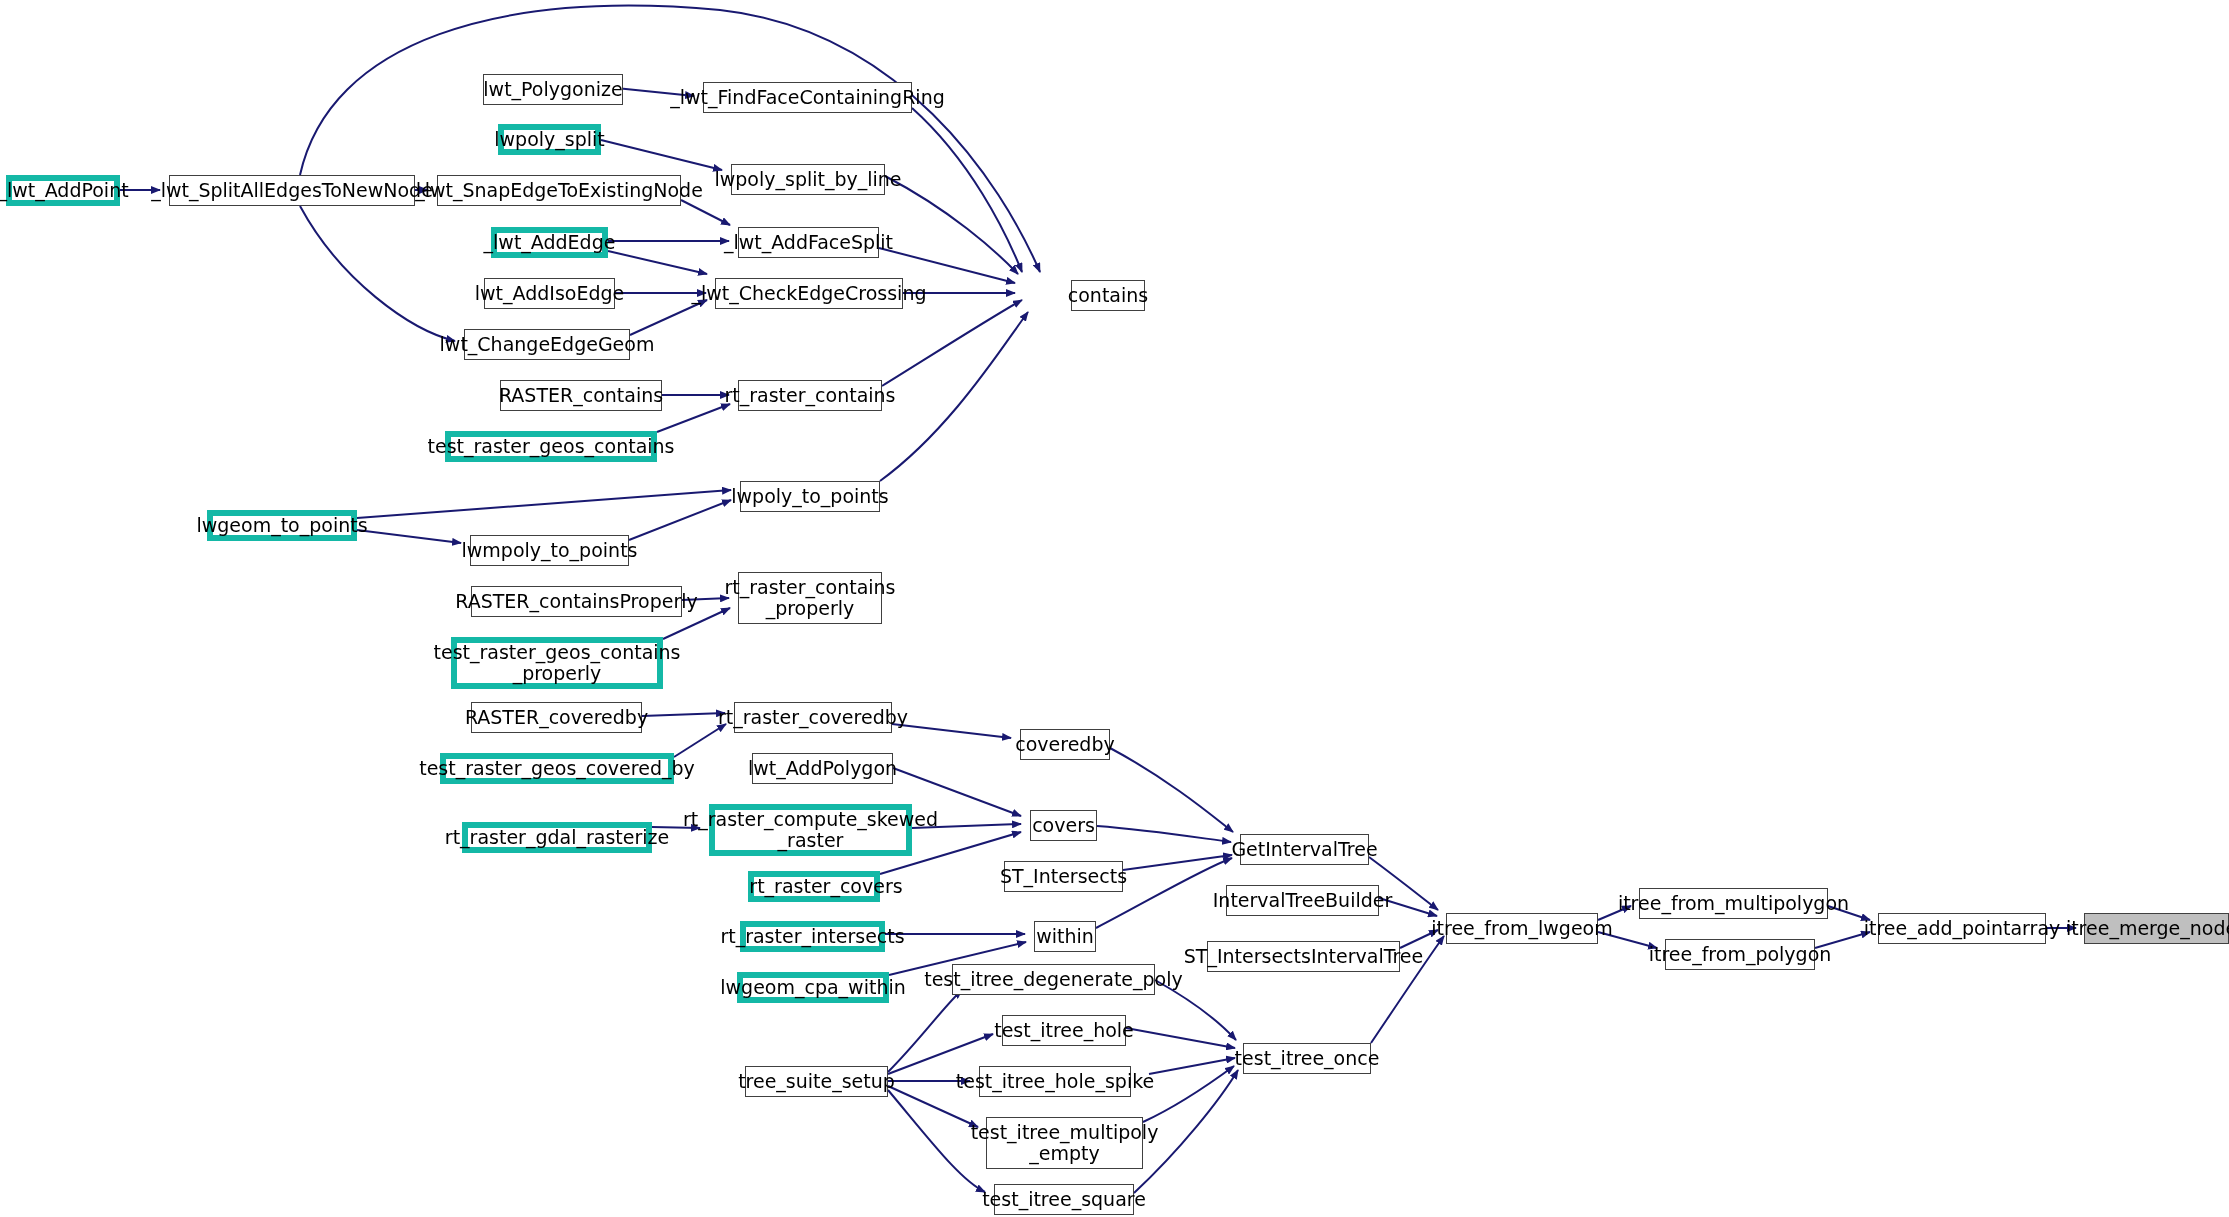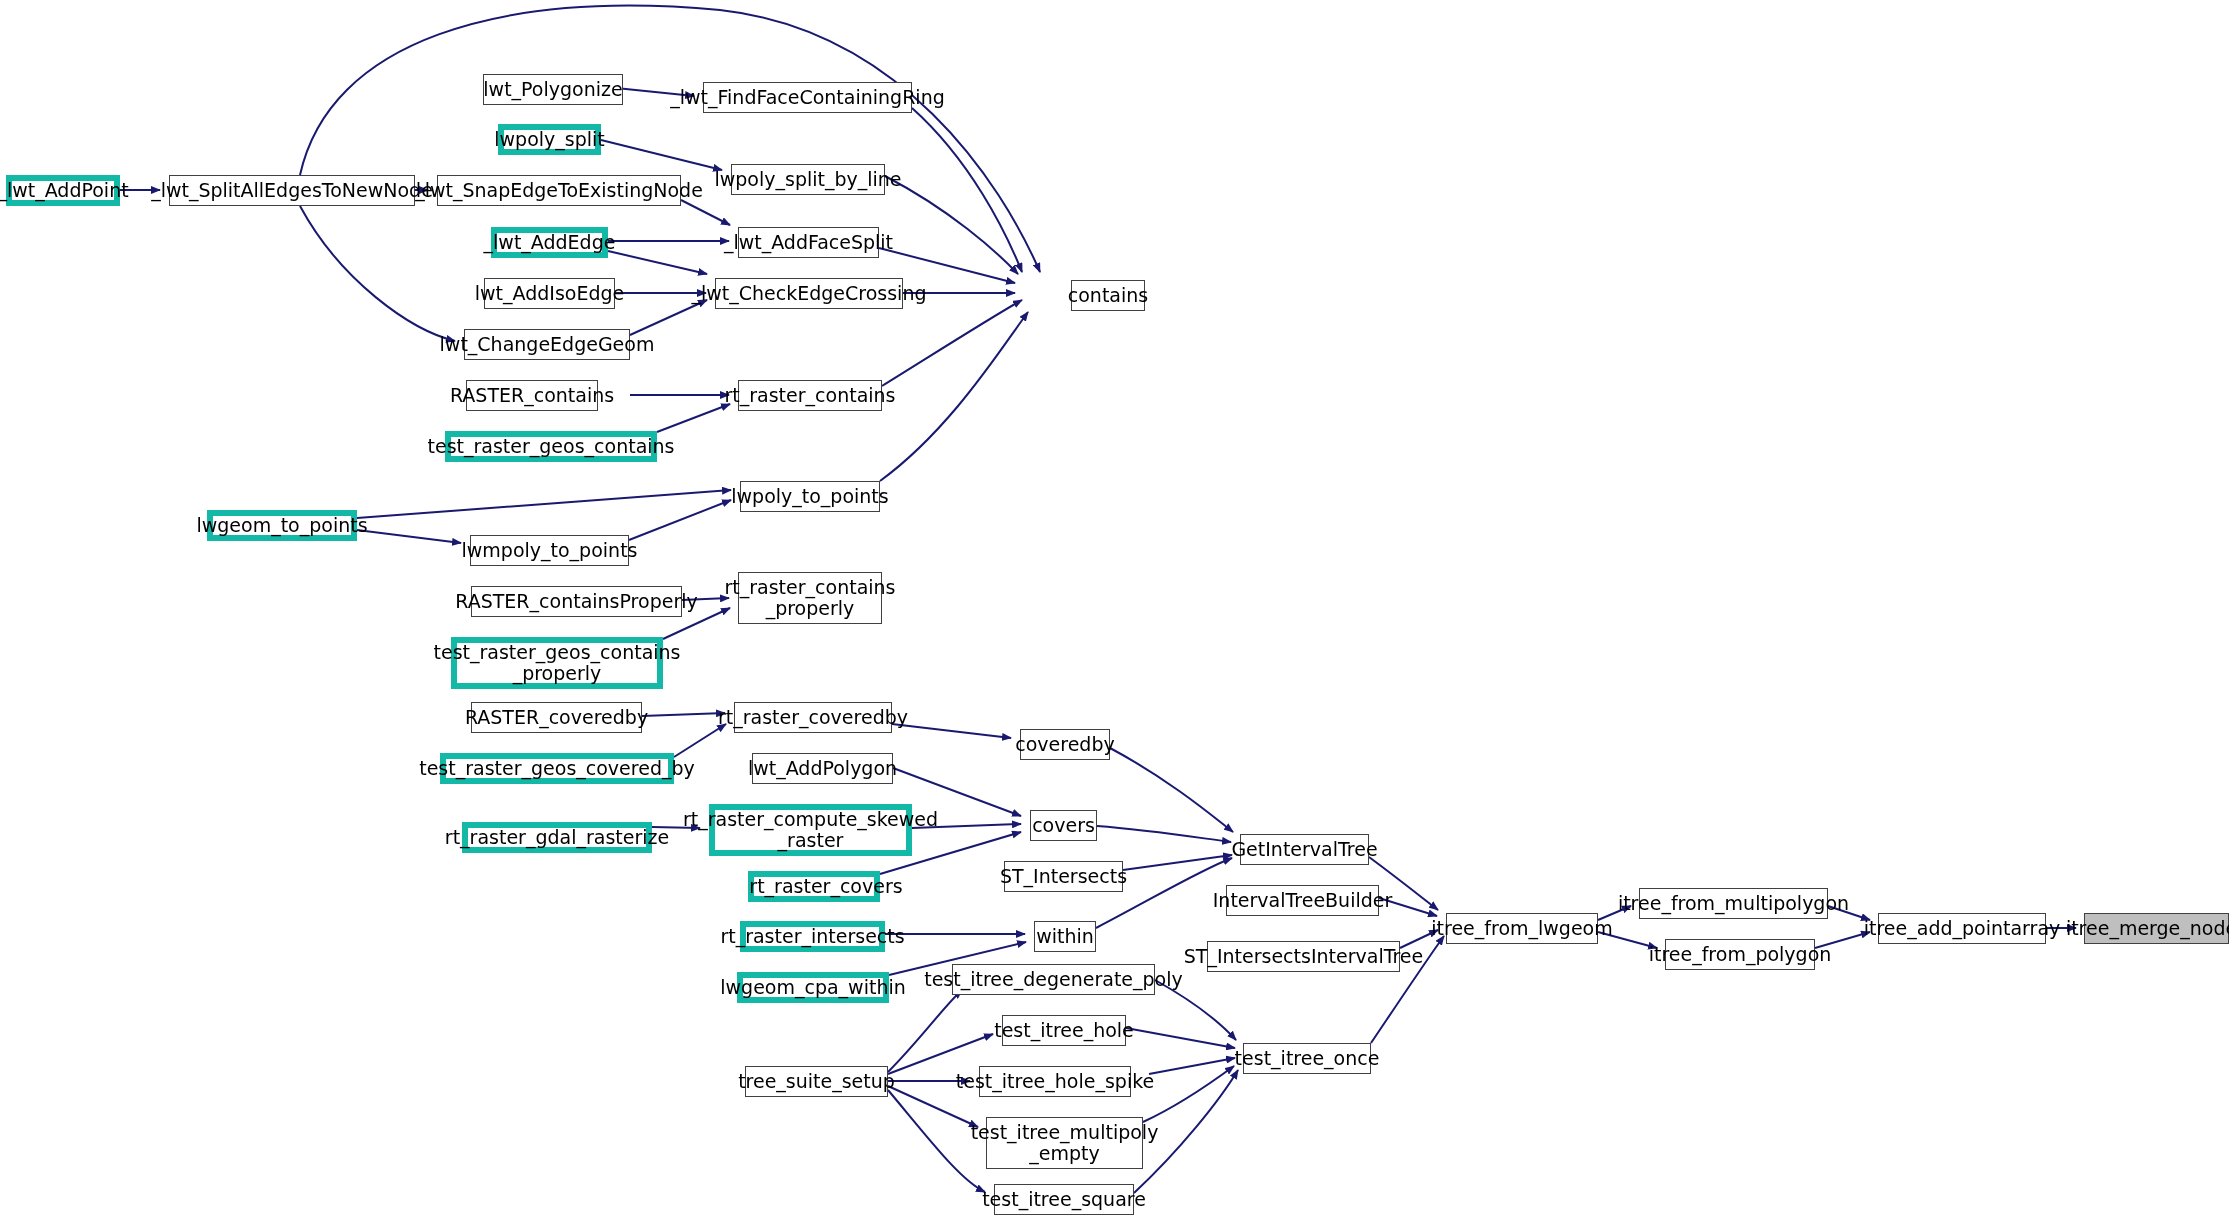--- a/index.html
+++ b/index.html
@@ -83,21 +83,21 @@
   </svg>
   <div id="nodes-layer">
       <div class="node red" style="left: 6px; top: 175px; width: 114px; height: 31px;">_lwt_AddPoint</div>
       <div class="node" style="left: 169px; top: 175px; width: 246px; height: 31px;">_lwt_SplitAllEdgesToNewNode</div>
       <div class="node" style="left: 437px; top: 175px; width: 244px; height: 31px;">_lwt_SnapEdgeToExistingNode</div>
       <div class="node" style="left: 483px; top: 74px; width: 140px; height: 31px;">lwt_Polygonize</div>
       <div class="node red" style="left: 498px; top: 124px; width: 103px; height: 31px;">lwpoly_split</div>
       <div class="node red" style="left: 491px; top: 227px; width: 117px; height: 31px;">_lwt_AddEdge</div>
       <div class="node" style="left: 484px; top: 278px; width: 131px; height: 31px;">lwt_AddIsoEdge</div>
       <div class="node" style="left: 464px; top: 329px; width: 166px; height: 31px;">lwt_ChangeEdgeGeom</div>
-      <div class="node" style="left: 466px; top: 380px; width: 132px; height: 31px;">RASTER_contains</div>
+      <div class="node" style="left: 500px; top: 380px; width: 162px; height: 31px;">RASTER_contains</div>
       <div class="node red" style="left: 445px; top: 431px; width: 212px; height: 31px;">test_raster_geos_contains</div>
       <div class="node red" style="left: 207px; top: 510px; width: 150px; height: 31px;">lwgeom_to_points</div>
       <div class="node" style="left: 470px; top: 535px; width: 159px; height: 31px;">lwmpoly_to_points</div>
       <div class="node" style="left: 471px; top: 586px; width: 211px; height: 31px;">RASTER_containsProperly</div>
       <div class="node red" style="left: 451px; top: 637px; width: 212px; height: 52px;">test_raster_geos_contains
 _properly</div>
       <div class="node" style="left: 471px; top: 702px; width: 171px; height: 31px;">RASTER_coveredby</div>
       <div class="node red" style="left: 440px; top: 753px; width: 234px; height: 31px;">test_raster_geos_covered_by</div>
       <div class="node red" style="left: 462px; top: 812px; width: 190px; height: 31px; margin-top: 10px;">rt_raster_gdal_rasterize</div>
       <div class="node" style="left: 703px; top: 82px; width: 209px; height: 31px;">_lwt_FindFaceContainingRing</div>

